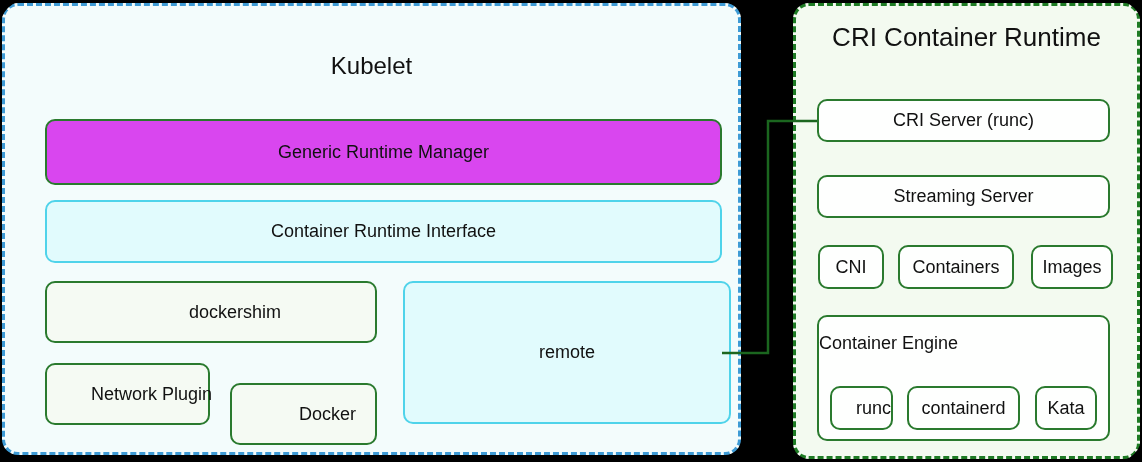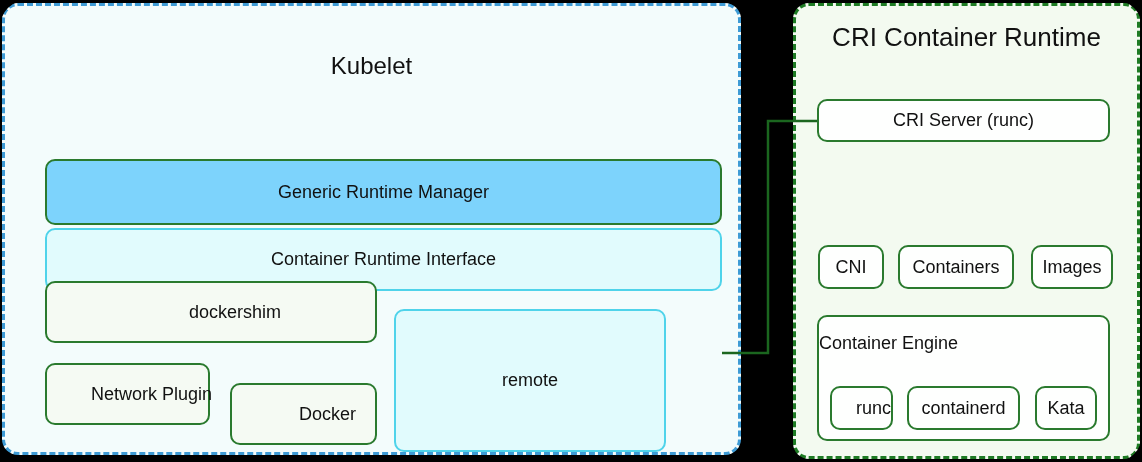--- a/index.html
+++ b/index.html
@@ -47,32 +47,32 @@
     position: absolute;
     box-sizing: border-box;
     border-radius: 10px;
     border: 2px solid #2a7a2e;
     display: flex;
     align-items: center;
     justify-content: center;
     font-size: 18px;
     white-space: nowrap;
   }
-  .bg-lavender { background: #7dd3fc; margin-top: 40px; }
-  .bg-cyan     { background: #e1fbfd; border-color: #4fd3ea; margin-top: 28px; }
+  .bg-lavender { background: #d946ef; }
+  .bg-cyan     { background: #e1fbfd; border-color: #4fd3ea; }
   .bg-pgreen   { background: #f5faf3; padding-left: 48px; }
   .bg-white    { background: #fefffe; }
 
   
   #box-grm        { left: 40px;  top: 113px; width: 677px; height: 66px; }
   #box-cri-iface  { left: 40px;  top: 194px; width: 677px; height: 63px; }
   #box-dockershim { left: 40px;  top: 275px; width: 332px; height: 62px; }
   #box-netplugin  { left: 40px;  top: 357px; width: 165px; height: 62px; }
   #box-docker     { left: 225px; top: 357px; width: 147px; height: 62px; margin-top: 20px; }
-  #box-remote     { left: 389px; top: 275px; width: 272px; height: 143px; }
+  #box-remote     { left: 398px; top: 275px; width: 328px; height: 143px; }
 
   
   #box-cri-server { left: 21px;  top: 93px;  width: 293px; height: 43px; }
   #box-streaming  { left: 21px;  top: 169px; width: 293px; height: 43px; }
   #box-cni        { left: 22px;  top: 239px; width: 66px;  height: 44px; }
   #box-containers { left: 102px; top: 239px; width: 116px; height: 44px; }
   #box-images     { left: 235px; top: 239px; width: 82px;  height: 44px; }
   #box-engine     { left: 21px;  top: 309px; width: 293px; height: 126px; display: block; }
   #engine-label {
     position: absolute;
@@ -125,20 +125,23 @@
     </div>
   </div>
 
   <div class="panel" id="cri-panel">
     <div class="panel-title" id="cri-title">CRI Container Runtime</div>
 
     <div class="box bg-white" id="box-cri-server">
       <span>CRI Server (runc)</span>
     </div>
 
+    <div class="box bg-white" id="box-streaming">
+      <span>Streaming Server</span>
+    </div>
 
     <div class="box bg-white" id="box-cni">
       <span>CNI</span>
     </div>
 
     <div class="box bg-white" id="box-containers">
       <span>Containers</span>
     </div>
 
     <div class="box bg-white" id="box-images">

